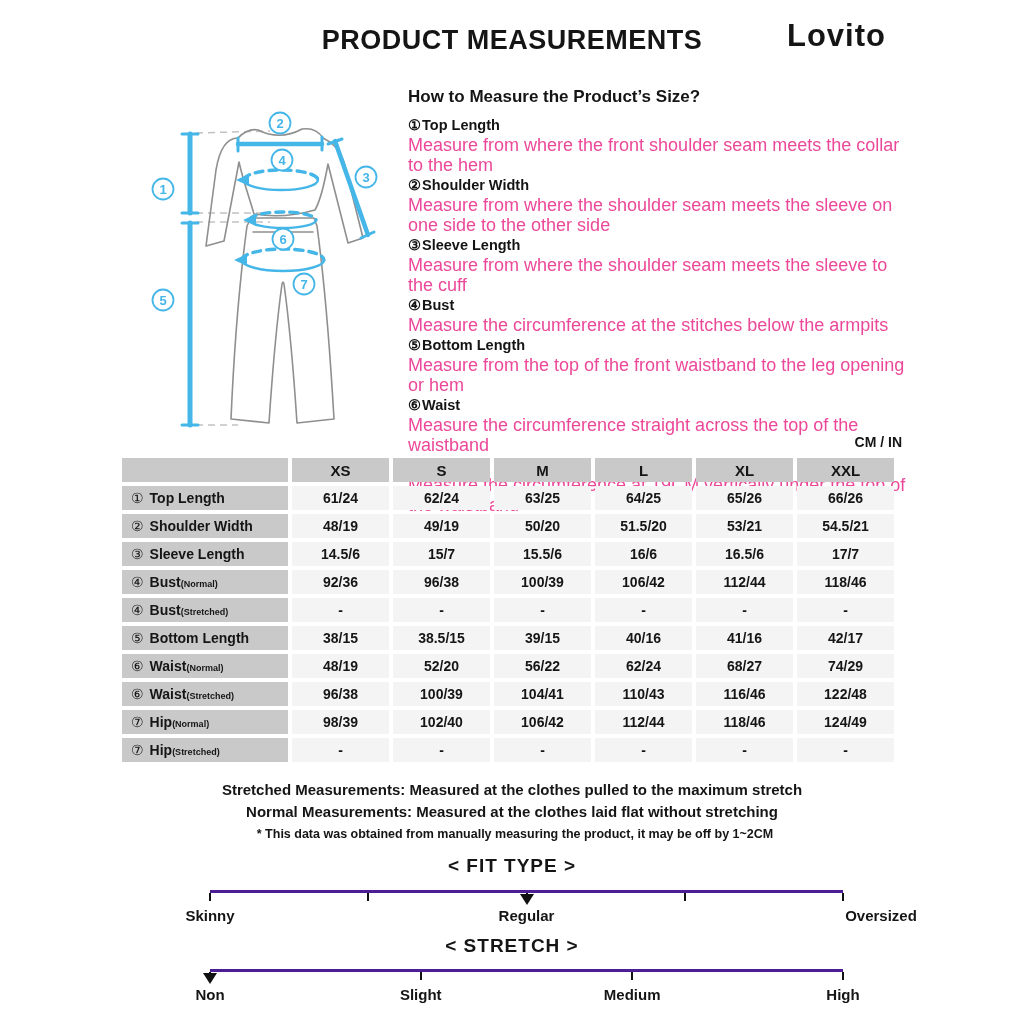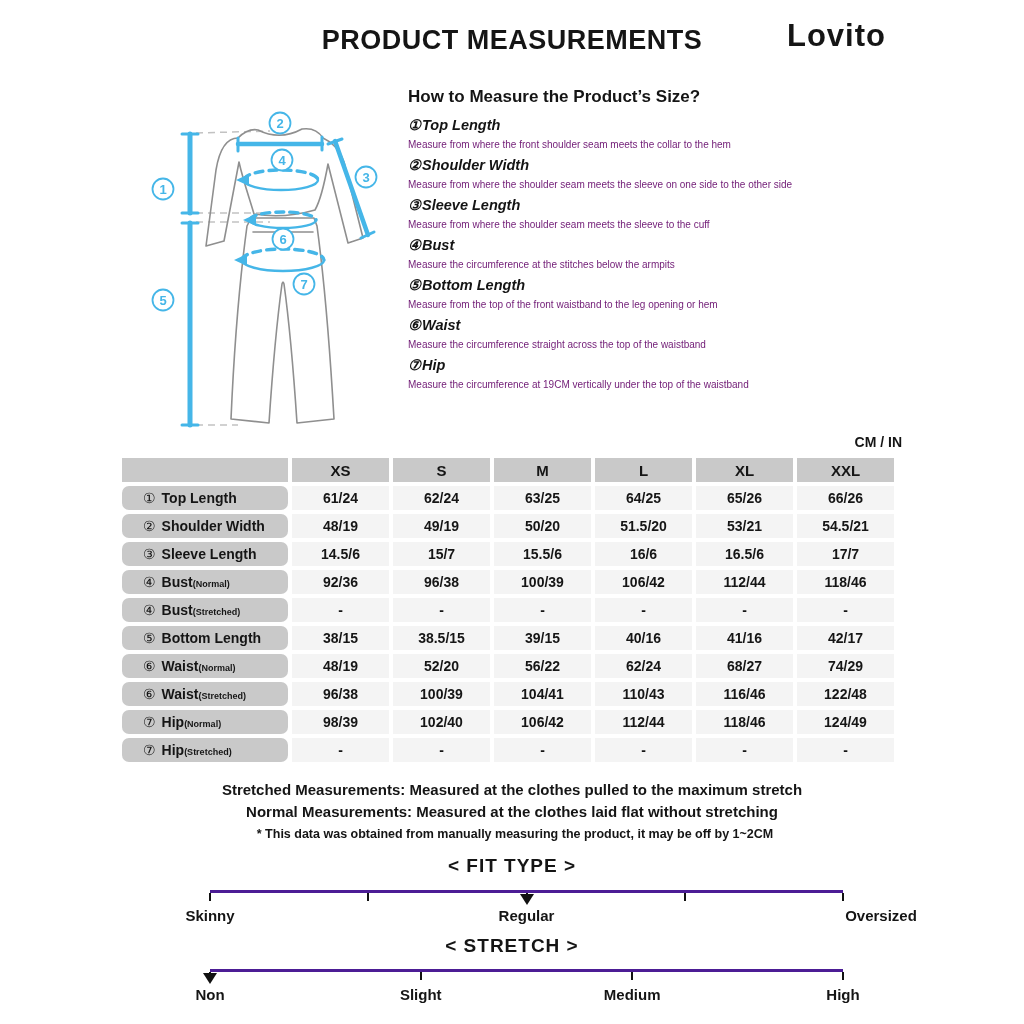--- a/index.html
+++ b/index.html
@@ -10,32 +10,32 @@
   .title{position:absolute;top:25px;left:0;right:0;text-align:center;
          font-size:27px;font-weight:800;letter-spacing:.5px;}
   .brand{position:absolute;top:18px;left:787px;font-size:31px;font-weight:800;letter-spacing:1px;}
 
   
   .diagram{position:absolute;left:120px;top:100px;width:290px;height:340px;}
 
   
   .howto{position:absolute;left:408px;top:87px;width:500px;}
   .howto-heading{font-size:17px;font-weight:800;margin-bottom:8px;}
-  .item-title{font-size:14.5px;font-weight:700;line-height:20px;color:#141414;font-style:italic;}
+  .item-title{font-size:14.5px;font-weight:700;line-height:20px;color:#141414;}
   .item-title span{margin-right:1px;}
-  .item-desc{font-size:10px;line-height:20px;color:#701a75;}
+  .item-desc{font-size:18px;line-height:20px;color:#ec4899;}
 
   
   .units{position:absolute;top:434px;left:122px;width:780px;text-align:right;
          font-size:14px;font-weight:800;}
   .sizes{position:absolute;left:118px;top:454px;width:780px;table-layout:fixed;
          border-collapse:separate;border-spacing:4px;}
   .sizes th,.sizes td{height:24px;padding:0;text-align:center;font-size:14px;font-weight:700;}
   .sizes thead th{background:#c9c9c9;font-size:15px;}
-  .sizes td.label-cell{background:#c9c9c9;text-align:left;padding-left:21px;white-space:nowrap;border-radius:7px;}
+  .sizes td.label-cell{background:#c9c9c9;text-align:left;padding-left:9px;white-space:nowrap;}
   .sizes td.val{background:#f4f4f4;}
   .rnum{margin-right:6px;font-weight:400;}
   .sub{font-size:9px;font-weight:700;}
 
   
   .notes{position:absolute;top:779px;left:0;right:0;text-align:center;}
   .note-strong{font-size:15px;font-weight:800;line-height:22px;}
   .note-small{font-size:12.5px;font-weight:700;margin-top:4px;padding-left:6px;}
 
   

